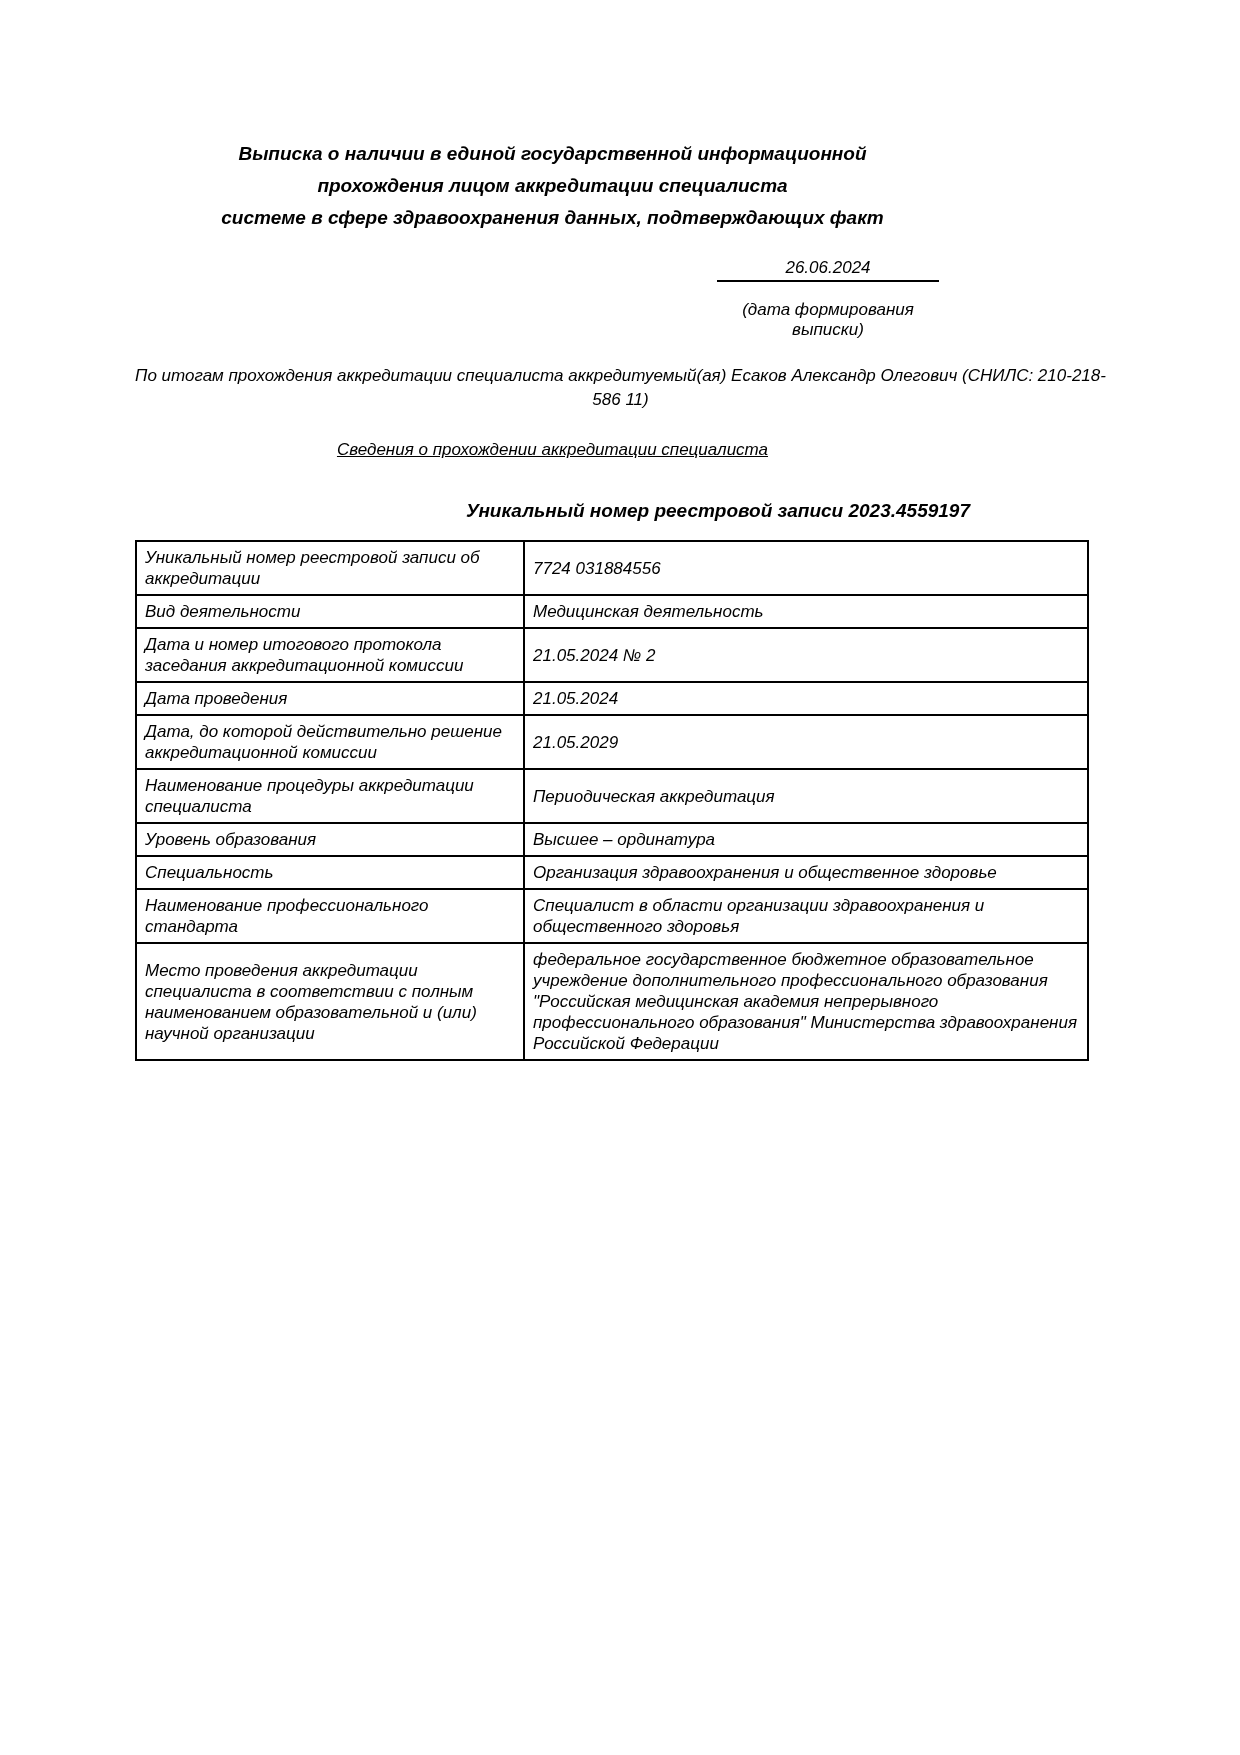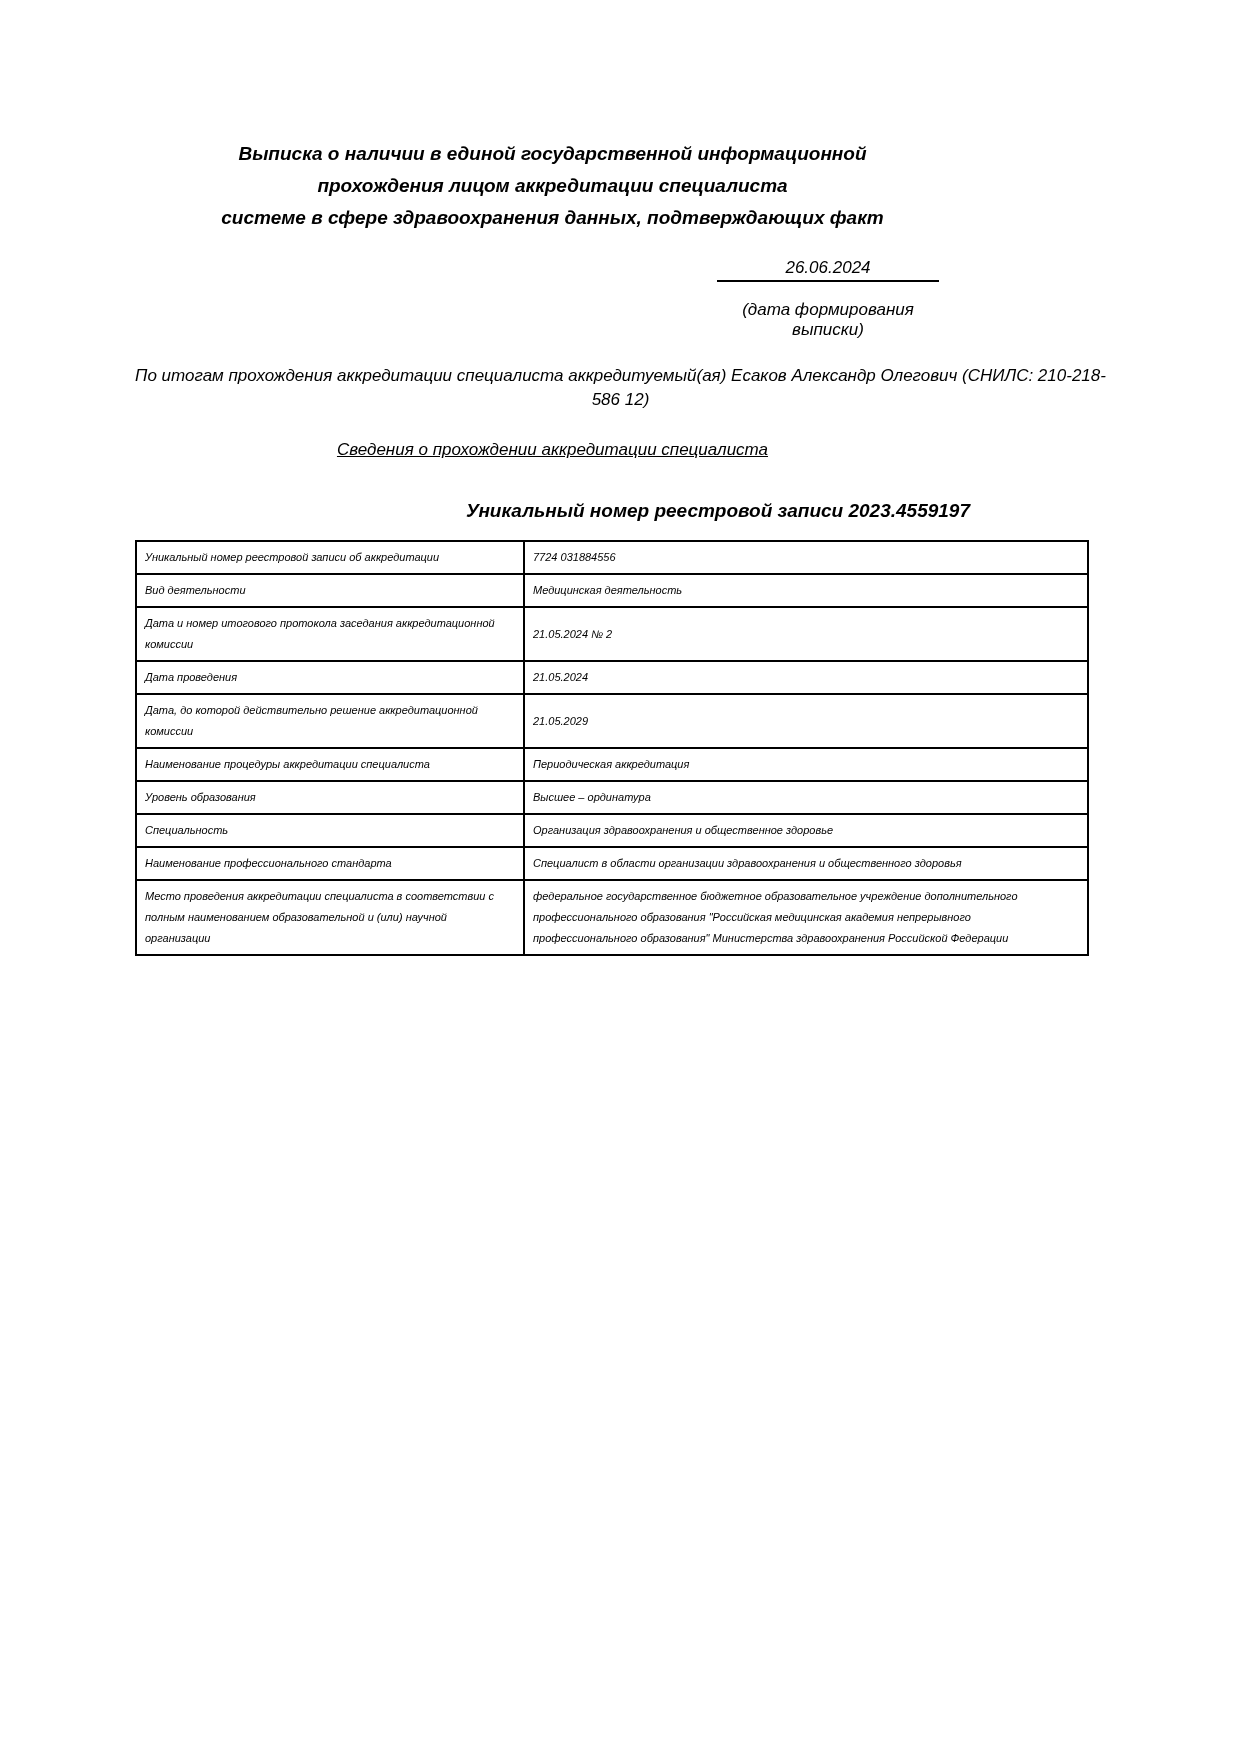--- a/index.html
+++ b/index.html
@@ -64,21 +64,21 @@
     text-align: right;
     font-weight: bold;
     font-size: 19px;
     line-height: 22px;
   }
   table.acc-table {
     margin: 18px 0 0 135px;
     width: 952px;
     border-collapse: collapse;
     table-layout: fixed;
-    font-size: 11px;
+    font-size: 17px;
     line-height: 21px;
   }
   table.acc-table col.c-label { width: 388px; }
   table.acc-table col.c-value { width: 564px; }
   table.acc-table td {
     border: 2px solid #000000;
     vertical-align: middle;
     padding: 5px 10px 5px 8px;
   }
 </style>
@@ -92,21 +92,21 @@
     <div>прохождения лицом аккредитации специалиста</div>
     <div>системе в сфере здравоохранения данных, подтверждающих факт</div>
   </div>
 
   <div class="date-block">
     <span class="date-value">26.06.2024</span>
     <span class="date-caption">(дата формирования выписки)</span>
   </div>
 
   <div class="intro-block">
-    <div>По итогам прохождения аккредитации специалиста аккредитуемый(ая) Есаков Александр Олегович (СНИЛС: 210-218-586 12)</div>
+    <div>По итогам прохождения аккредитации специалиста аккредитуемый(ая) Есаков Александр Олегович (СНИЛС: 210-218-586 11)</div>
   </div>
 
   <div class="section-heading">Сведения о прохождении аккредитации специалиста</div>
 
   <div class="registry-subtitle">Уникальный номер реестровой записи 2023.4559197</div>
 
   <table class="acc-table">
     <colgroup>
       <col class="c-label">
       <col class="c-value">

